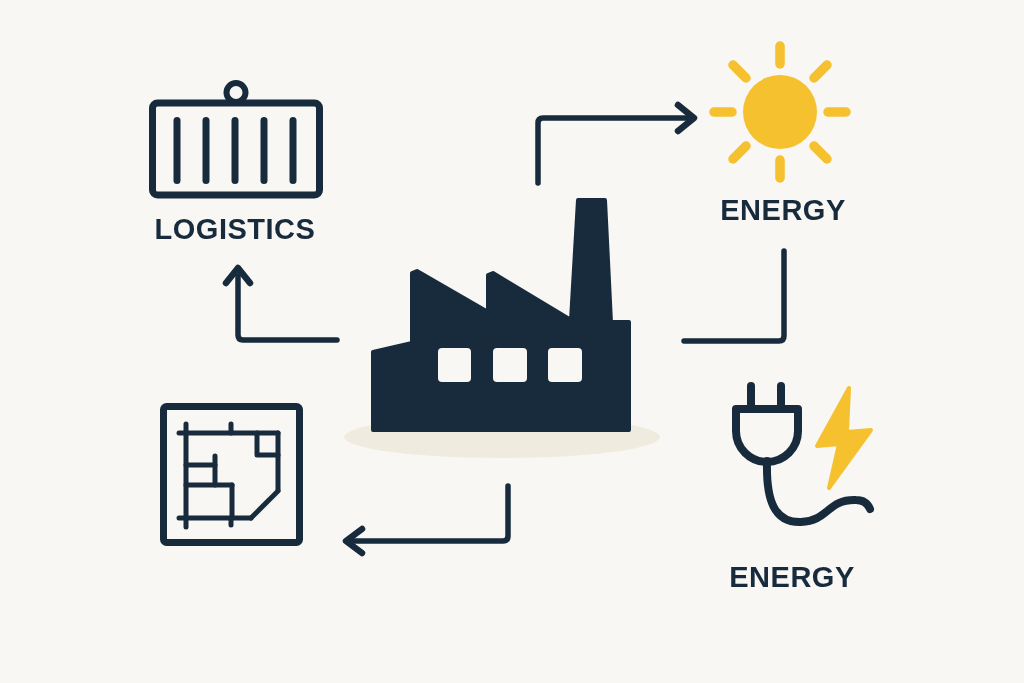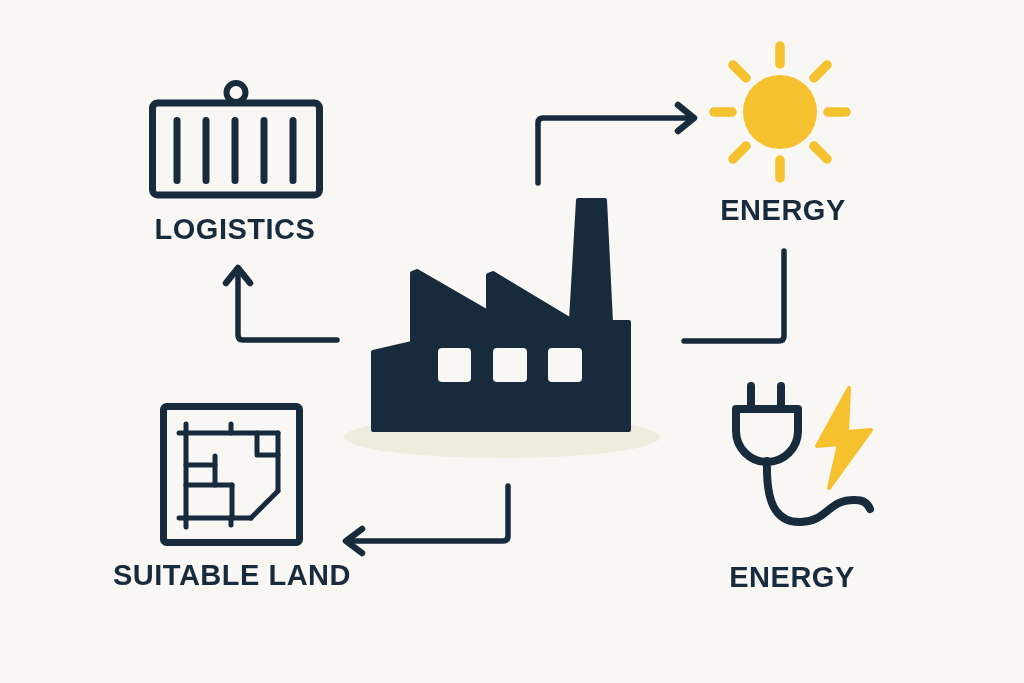--- a/index.html
+++ b/index.html
@@ -134,17 +134,16 @@
       <path d="M 508 486 L 508 536 Q 508 541 503 541 L 352 541"></path>
       <path d="M 362 529 L 346 541 L 362 553" stroke-width="6.5"></path>
     </g>
 
   </svg>
 
   <div class="node-label" style="left:235px; top:214px;">LOGISTICS</div>
 
   <div class="node-label" style="left:783px; top:195px;">ENERGY</div>
 
-  <div class="node-label" style="left:232px; top:560px;">SUITABLE LAND</div>
 
   <div class="node-label" style="left:792px; top:562px;">ENERGY</div>
 
 </div>
 
 </body></html>

